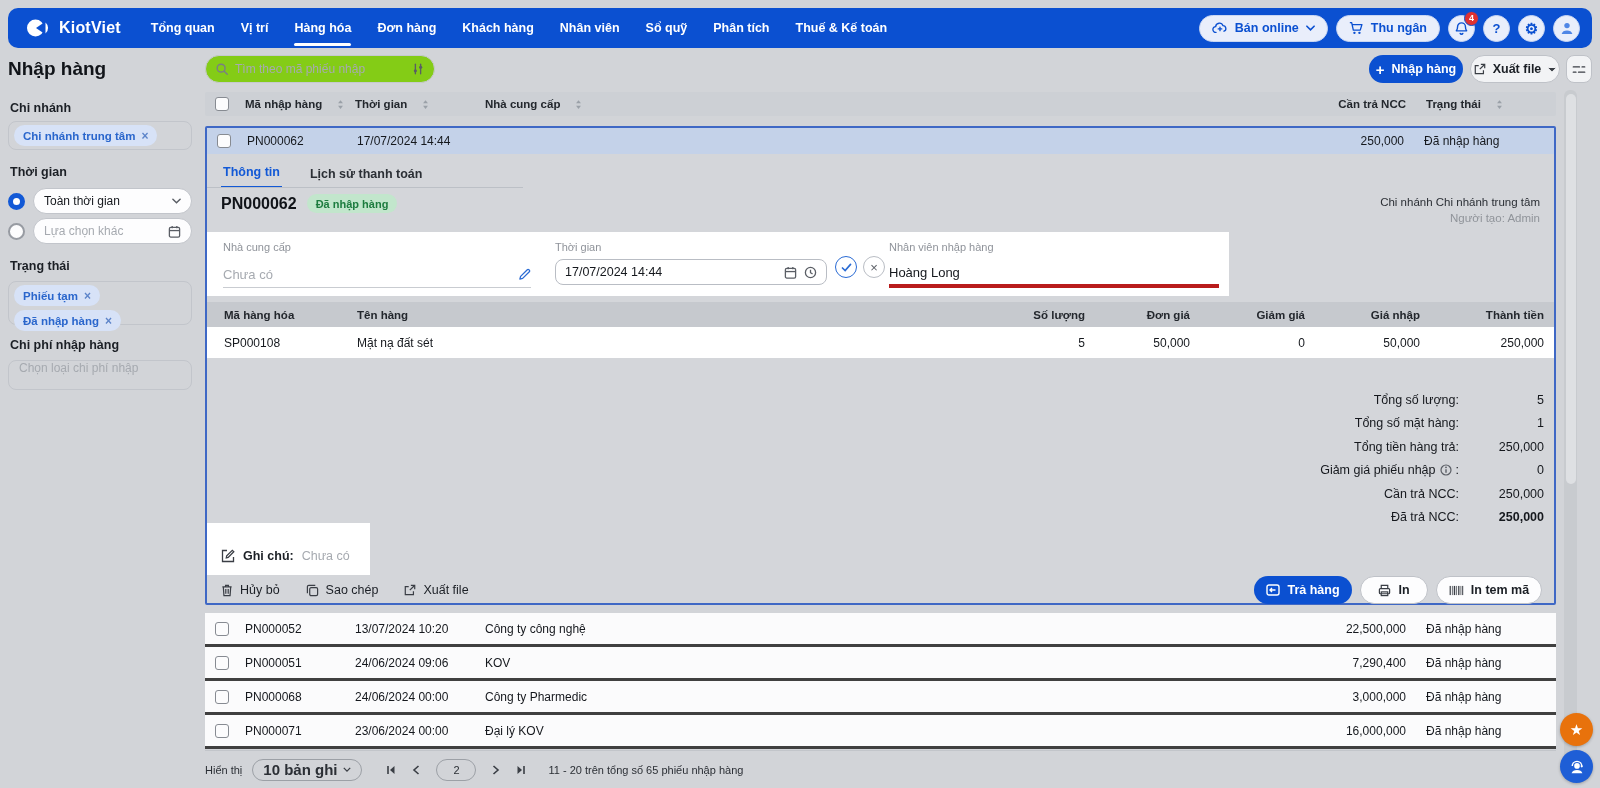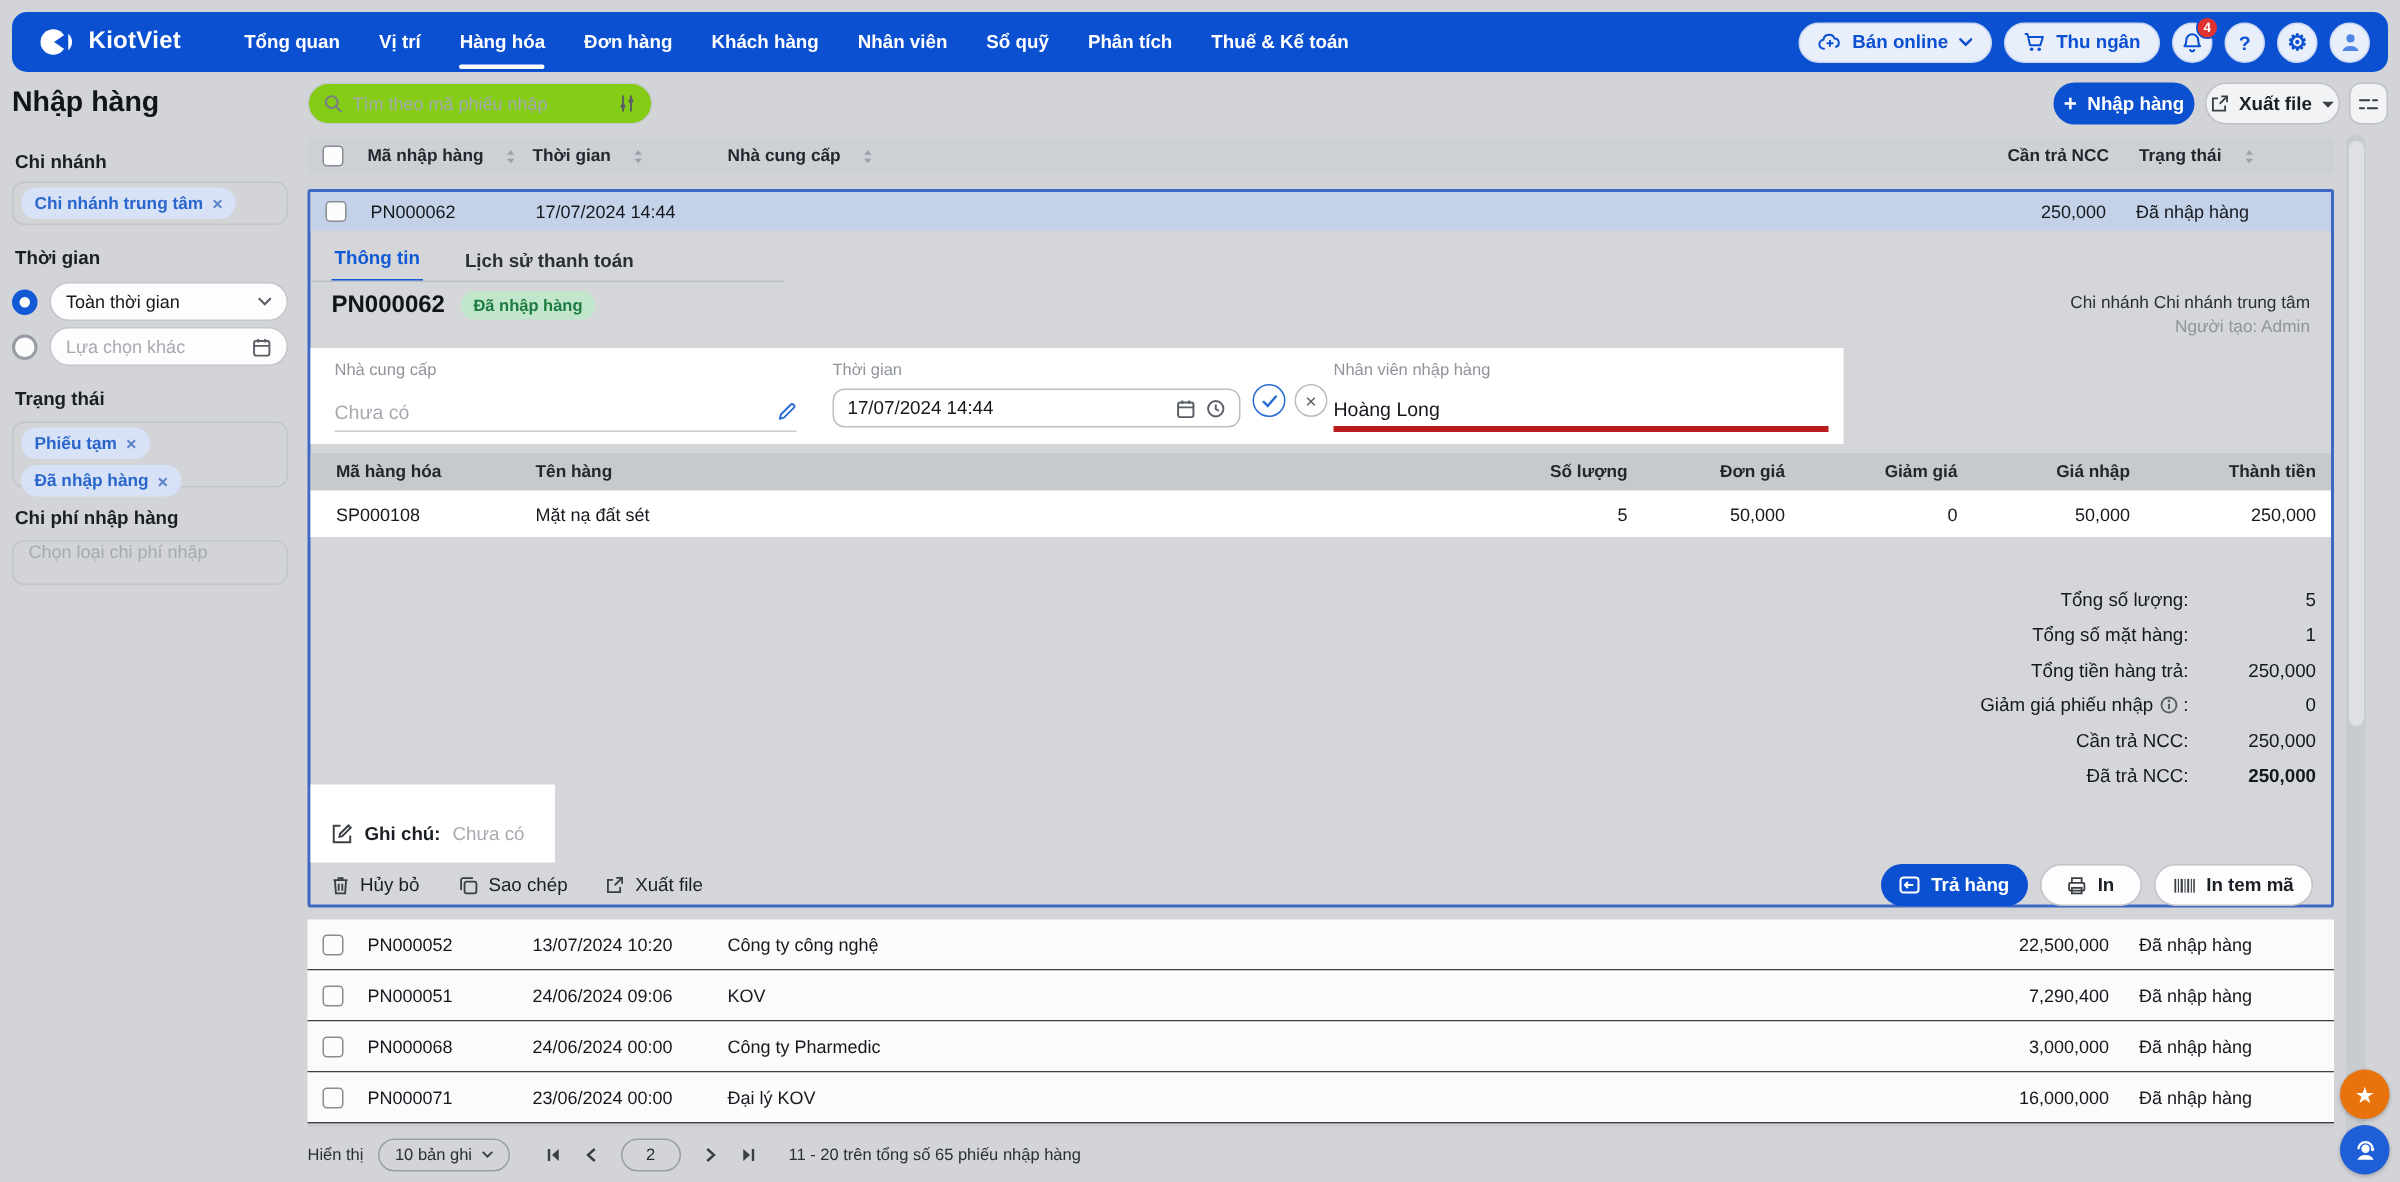--- a/index.html
+++ b/index.html
@@ -5,21 +5,21 @@
   * { margin:0; padding:0; box-sizing:border-box; }
   html,body { width:1600px; height:788px; overflow:hidden; }
   body { font-family:"Liberation Sans", sans-serif; background:#cfd1d5; color:#15181d; }
   .app { position:relative; width:1600px; height:788px; background:#d2d4d8; }
 
   
   .navbar { position:absolute; left:8px; top:8px; width:1584px; height:40px; background:#0b50d1;
             border-radius:10px; display:flex; align-items:center; padding:0 12px; }
   .brand { display:flex; align-items:center; gap:7px; margin-left:6px; }
   .brand-name { color:#fff; font-size:16px; font-weight:800; letter-spacing:.2px; }
-  .menu { display:flex; align-items:center; gap:26px; margin-left:42px; }
+  .menu { display:flex; align-items:center; gap:26px; margin-left:30px; }
   .menu-item { color:#fff; font-size:12.5px; font-weight:600; height:40px; display:flex; align-items:center;
                position:relative; cursor:pointer; white-space:nowrap; }
   .menu-item.active::after { content:""; position:absolute; left:0; right:0; bottom:2px; height:3px;
                background:#fff; border-radius:2px; }
   .nav-right { margin-left:auto; display:flex; align-items:center; gap:8px; }
   .nav-pill { display:flex; align-items:center; gap:7px; height:27px; padding:0 12px; border-radius:14px;
               background:#e9eefb; color:#0b50d1; font-size:12.5px; font-weight:700; border:1px solid #c9d6f2; cursor:pointer;text-align:center; }
   .nav-circle { position:relative; width:27px; height:27px; border-radius:50%; background:#e9eefb;
                 display:flex; align-items:center; justify-content:center; color:#0b50d1;
                 font-size:13px; font-weight:800; border:1px solid #c9d6f2; cursor:pointer; }
@@ -129,27 +129,27 @@
   .actions { position:absolute; left:0; top:448px; width:100%; height:28px; display:flex; align-items:center; }
   .act-left { display:flex; align-items:center; gap:26px; padding-left:14px; }
   .act-item { display:flex; align-items:center; gap:7px; font-size:12.5px; color:#1b1f25; cursor:pointer; }
   .act-right { margin-left:auto; display:flex; align-items:center; gap:8px; padding-right:12px; }
   .btn-return { position:static; width:98px; height:28px; }
   .btn-print { position:static; width:68px; height:28px; background:#fdfdfe; }
   .btn-label { position:static; width:106px; height:28px; background:#fdfdfe; }
 
   
   .data-rows { position:absolute; left:205px; top:613px; width:1351px; }
-  .data-row { height:34px; background:#fbfbfc; border-bottom:1px solid #404040; font-size:12px; color:#15181d; }
+  .data-row { height:34px; background:#fbfbfc; border-bottom:3px solid #404040; font-size:12px; color:#15181d; }
 
   
   .footer { position:absolute; left:205px; top:750px; width:1351px; height:38px; border-top:1px solid #c2c5ca;
             display:flex; align-items:center; font-size:11px; color:#2b2f35; gap:10px; }
   .psize { display:flex; align-items:center; gap:6px; height:22px; padding:0 10px; border:1px solid #9ca0a6;
-           border-radius:11px; cursor:pointer; font-size:11px; }
+           border-radius:11px; cursor:pointer; font-size:15px;font-weight:bold; }
   .pg-nav { display:flex; align-items:center; gap:16px; margin-left:14px; }
   .pg-btn { display:flex; align-items:center; cursor:pointer; }
   .page-box { width:40px; height:22px; border:1px solid #9ca0a6; border-radius:11px; display:flex;
               align-items:center; justify-content:center; font-size:11px; }
   .pg-summary { margin-left:12px; }
 
   
   .scroll-track { position:absolute; left:1564px; top:90px; width:13px; height:676px; background:#c8cbcf; border-radius:6px; }
   .scroll-thumb { position:absolute; left:1565.5px; top:94px; width:10px; height:390px; background:#dee0e3; border-radius:5px; cursor:grab; }
   .fab { position:absolute; left:1560px; width:33px; height:33px; border-radius:50%; display:flex;

